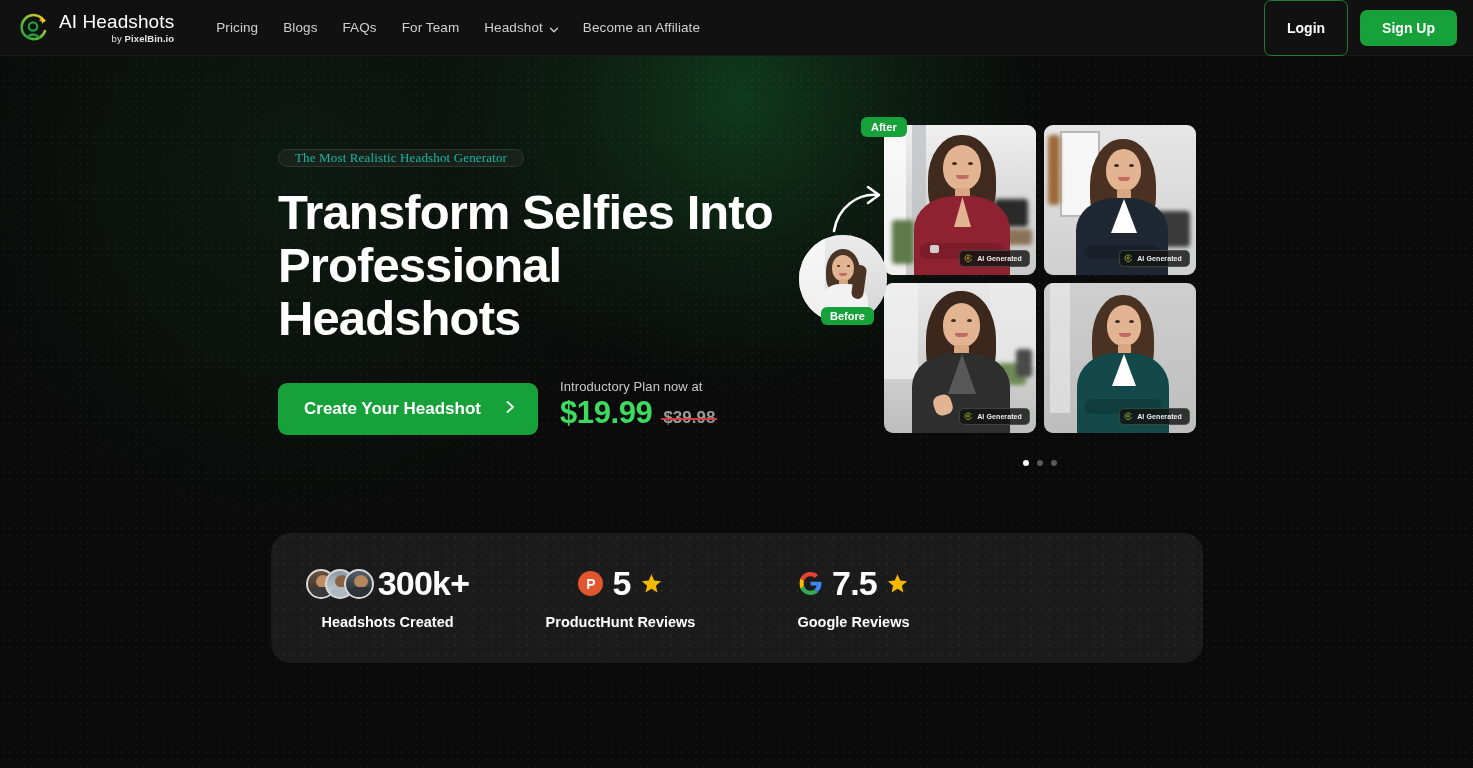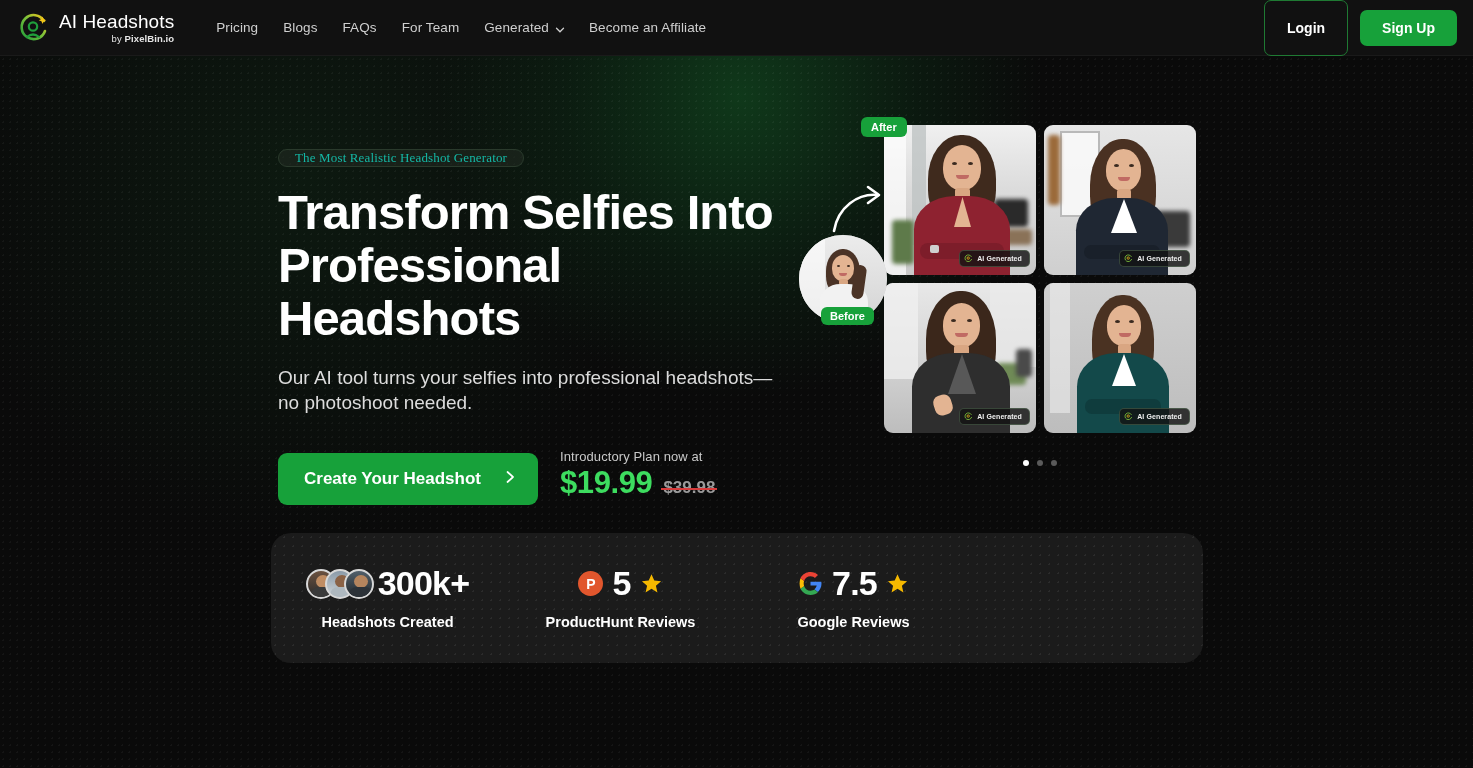--- a/index.html
+++ b/index.html
@@ -237,21 +237,21 @@
         <span class="brand-sub"><span>by </span><b>PixelBin.io</b></span>
       </div>
     </div>
 
     <div class="nav-links">
       <button class="nav-link">Pricing</button>
       <button class="nav-link">Blogs</button>
       <button class="nav-link">FAQs</button>
       <button class="nav-link">For Team</button>
       <button class="nav-link">
-        <span>Generated</span>
+        <span>Headshot</span>
         <span class="chev">
           <svg width="10" height="10" viewBox="0 0 10 10">
               <path d="M1.5 3.3 L5 6.8 L8.5 3.3" stroke="#cfcfcf" stroke-width="1.3" fill="none" stroke-linecap="round"></path>
             </svg>
         </span>
       </button>
       <button class="nav-link">Become an Affiliate</button>
     </div>
 
     <div class="nav-right">
@@ -260,21 +260,20 @@
     </div>
   </div>
 
   <div class="hero-bg">
     <div class="dotgrid"></div>
   </div>
 
   <div class="hero-left">
     <div class="pill">The Most Realistic Headshot Generator</div>
     <h1 class="h1">Transform Selfies Into Professional Headshots</h1>
-    <p class="sub">Our AI tool turns your selfies into professional headshots—no photoshoot needed.</p>
 
     <div class="cta-row">
       <button class="btn-cta">
         <span>Create Your Headshot</span>
         <span class="arr">
           <svg width="11" height="14" viewBox="0 0 11 14">
               <path d="M2.5 2 L8 7 L2.5 12" stroke="#fff" stroke-width="1.7" fill="none" stroke-linecap="round" stroke-linejoin="round"></path>
             </svg>
         </span>
       </button>

